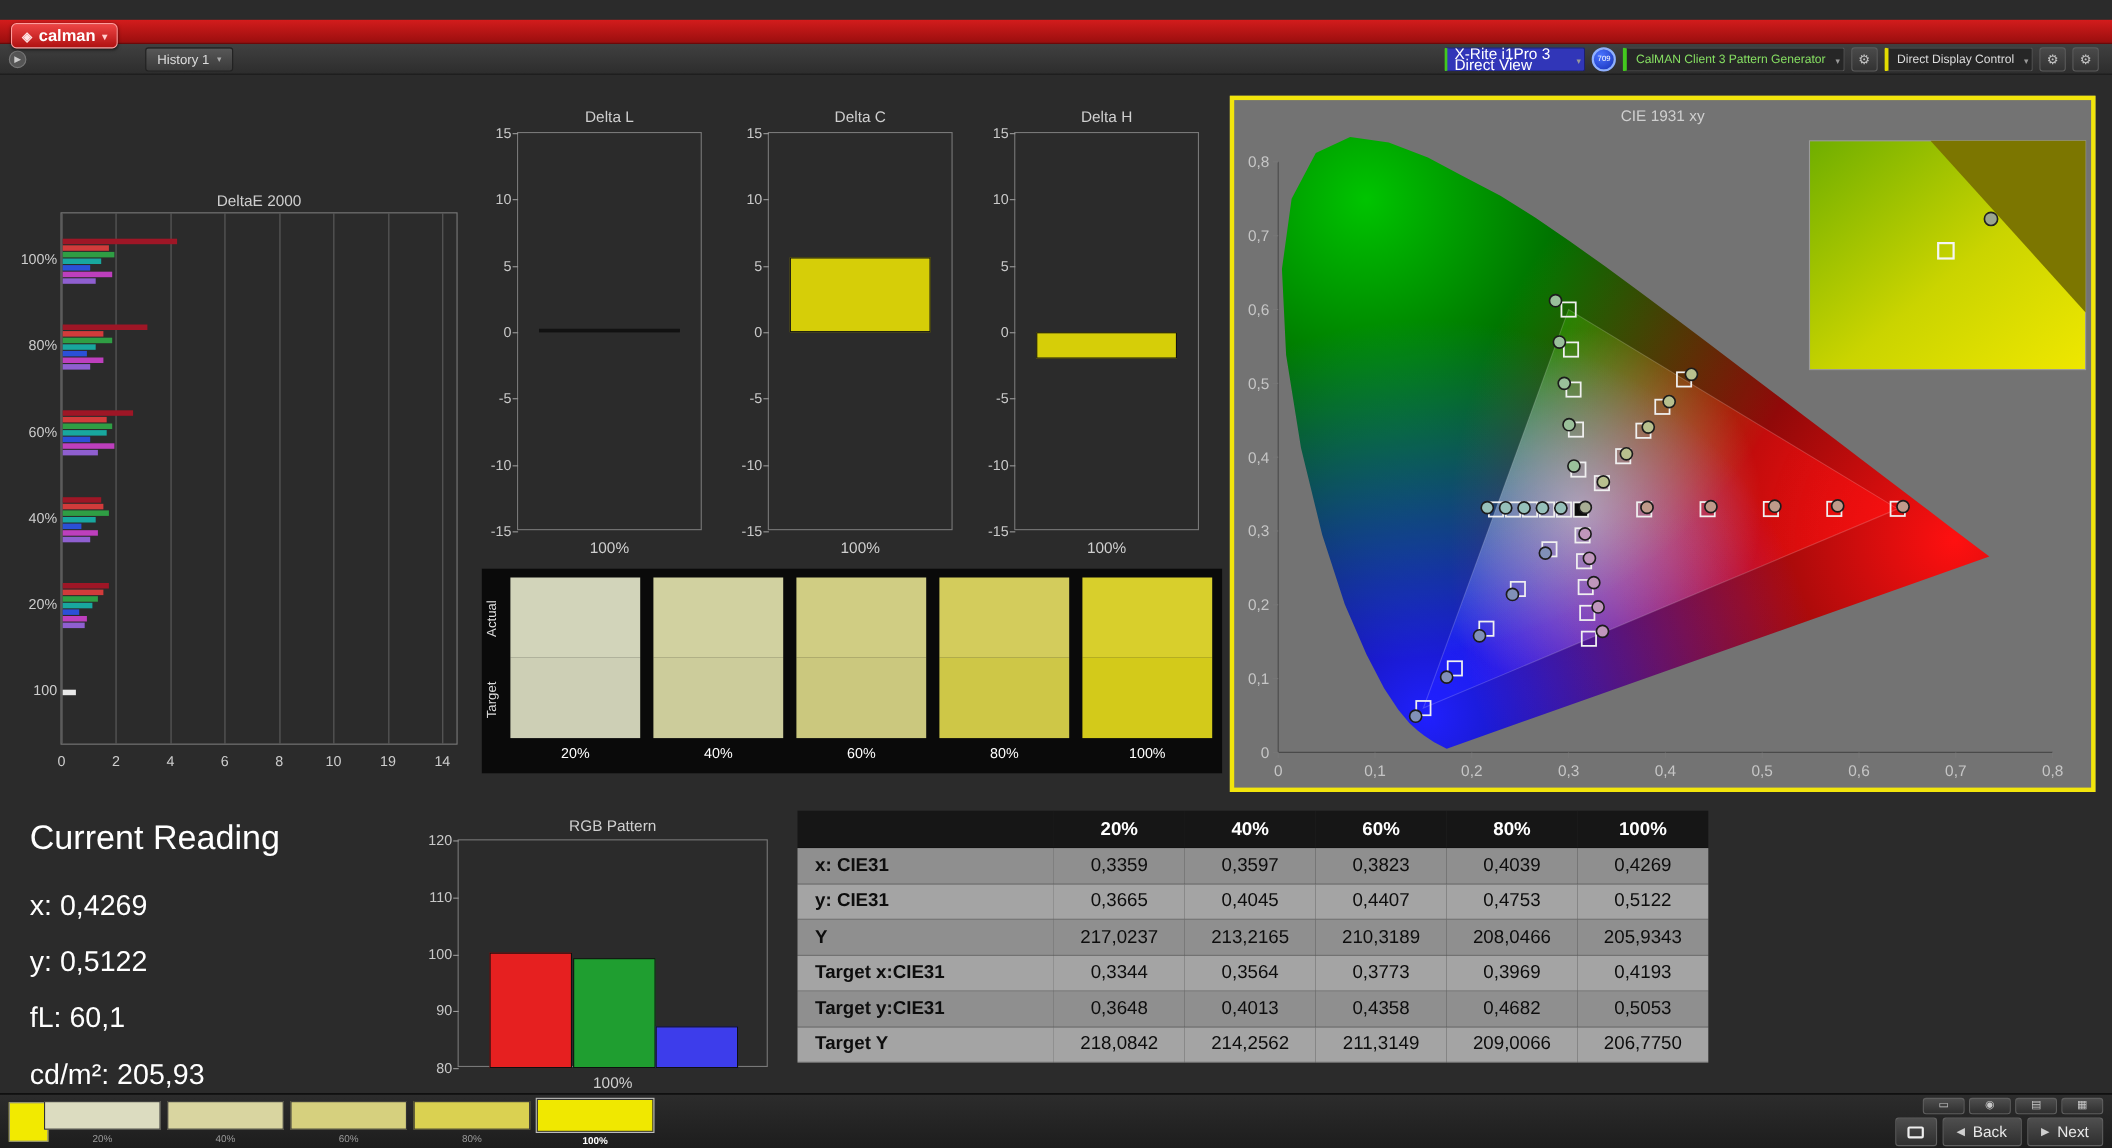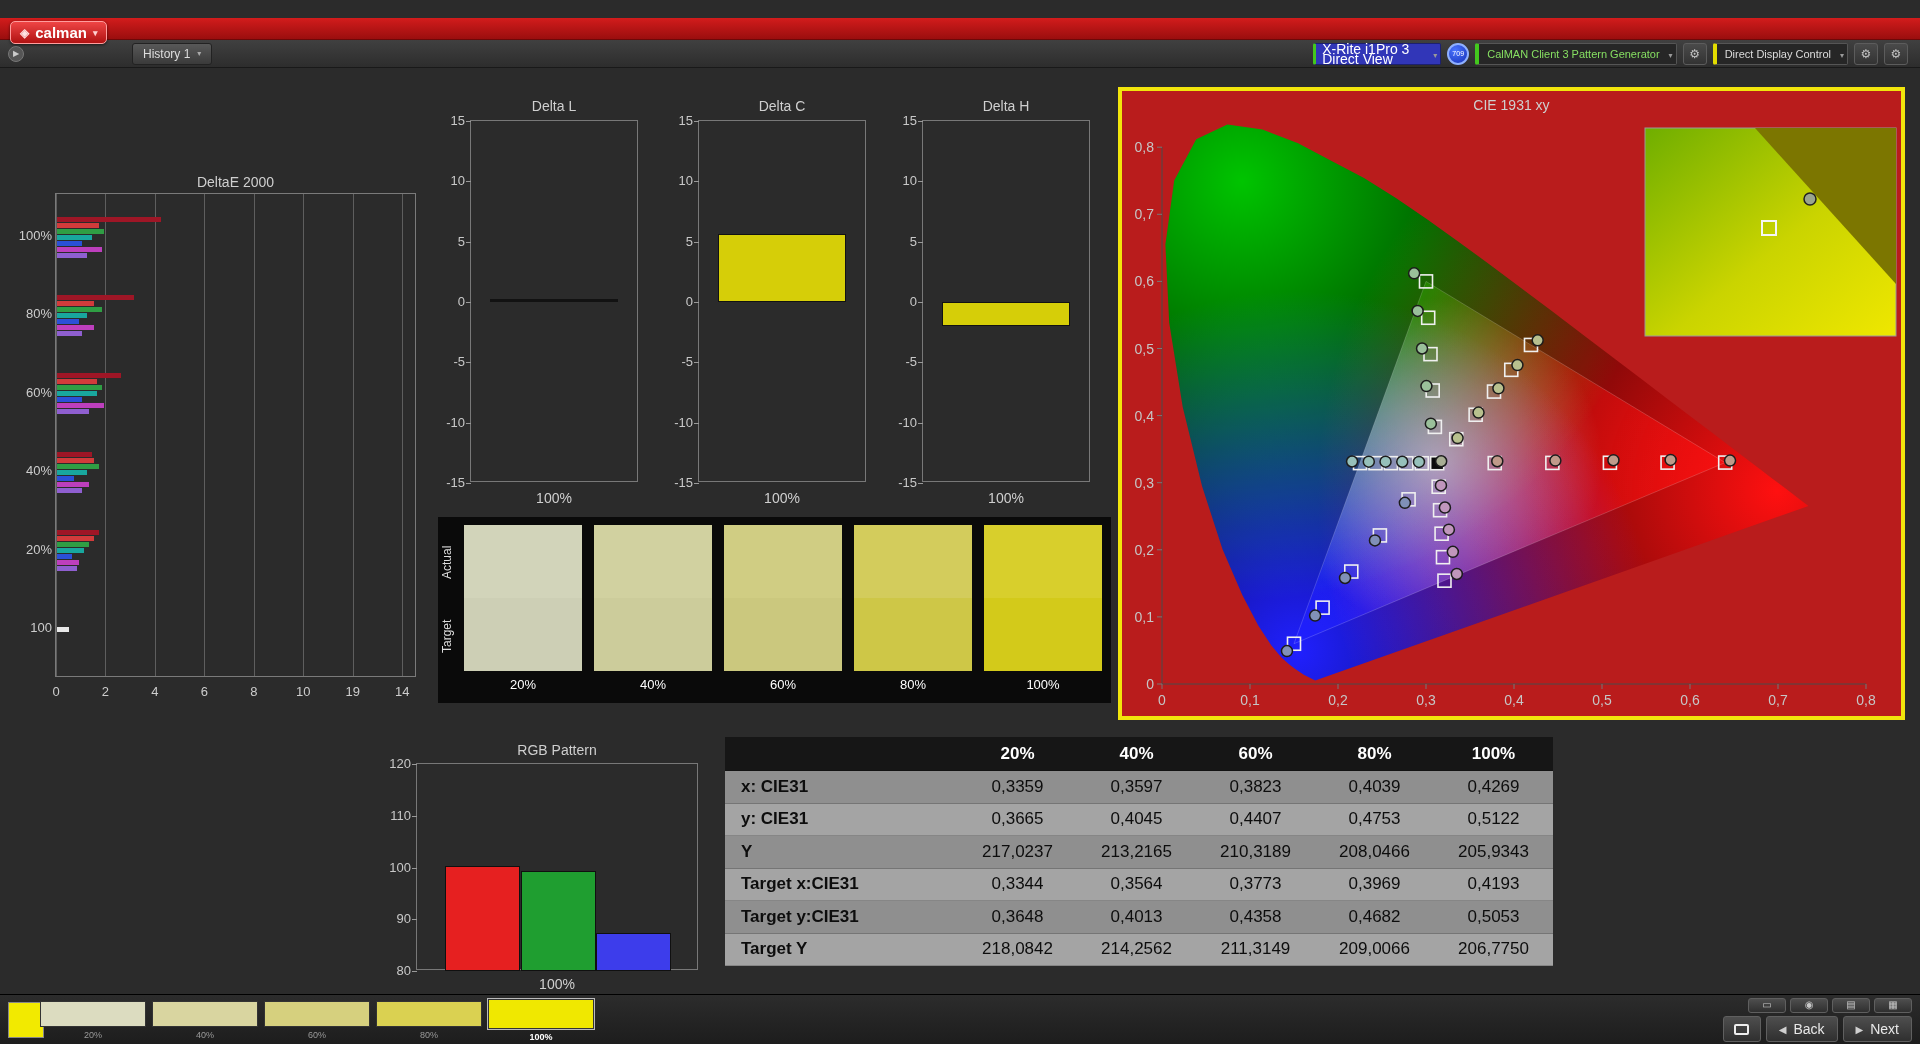--- a/index.html
+++ b/index.html
@@ -94,21 +94,21 @@
   
   #data-table{position:absolute;left:725px;top:669px;width:828px;display:grid;
     grid-template-columns:233px repeat(5,119px);grid-template-rows:34px repeat(6,32.5px);font-size:17px;}
   .cell{display:flex;align-items:center;justify-content:center;color:#0d0d0d;border-bottom:1px solid rgba(0,0,0,.18);}
   .th{background:#161616;color:#fff;font-weight:bold;}
   .tl{font-weight:bold;justify-content:flex-start;padding-left:16px;}
   .r0{background:#8f8f8f;}
   .r1{background:#a4a4a4;}
 
   
-  #cie-panel{position:absolute;left:1118px;top:19px;width:787px;height:633px;background:#b91c1c;
+  #cie-panel{position:absolute;left:1118px;top:19px;width:787px;height:633px;background:#737373;
     border:4px solid #f2e50c;}
   #cie-title{position:absolute;top:6px;left:0;right:0;text-align:center;z-index:2;}
   #cie-svg{position:absolute;left:0;top:0;width:779px;height:625px;}
   .tick{fill:#c6c6c6;font-size:14px;font-family:"Liberation Sans",sans-serif;}
 
   
   #footer{position:absolute;left:0;bottom:0;right:0;height:50px;
     background:linear-gradient(#2c2c2c,#1d1d1d);border-top:1px solid #000;}
   #cur-patch{position:absolute;left:8px;top:7px;width:36px;height:36px;border:1px solid #888;}
   #footer-swatches{position:absolute;left:40px;top:0;width:580px;height:50px;}
@@ -324,20 +324,27 @@
             <div class="sw-l">80%</div>
           </div>
           <div class="strip-col" style="left: 520px;">
             <div class="sw-a" style="background: rgb(216, 207, 44);"></div>
             <div class="sw-t" style="background: rgb(211, 202, 26);"></div>
             <div class="sw-l">100%</div>
           </div>
         </div>
     </div>
 
+    <div id="current-reading">
+      <h2 id="cr-title">Current Reading</h2>
+      <div class="cr-line">x: 0,4269</div>
+      <div class="cr-line">y: 0,5122</div>
+      <div class="cr-line">fL: 60,1</div>
+      <div class="cr-line">cd/m²: 205,93</div>
+    </div>
 
     <div id="rgb-title" class="chart-title">RGB Pattern</div>
     <div id="rgb-plot">
         <div class="vtick-label" style="top: -8px;">120</div>
         <div class="vtick" style="top: 0px;"></div>
         <div class="vtick-label" style="top: 43.75px;">110</div>
         <div class="vtick" style="top: 51.75px;"></div>
         <div class="vtick-label" style="top: 95.5px;">100</div>
         <div class="vtick" style="top: 103.5px;"></div>
         <div class="vtick-label" style="top: 147.25px;">90</div>

